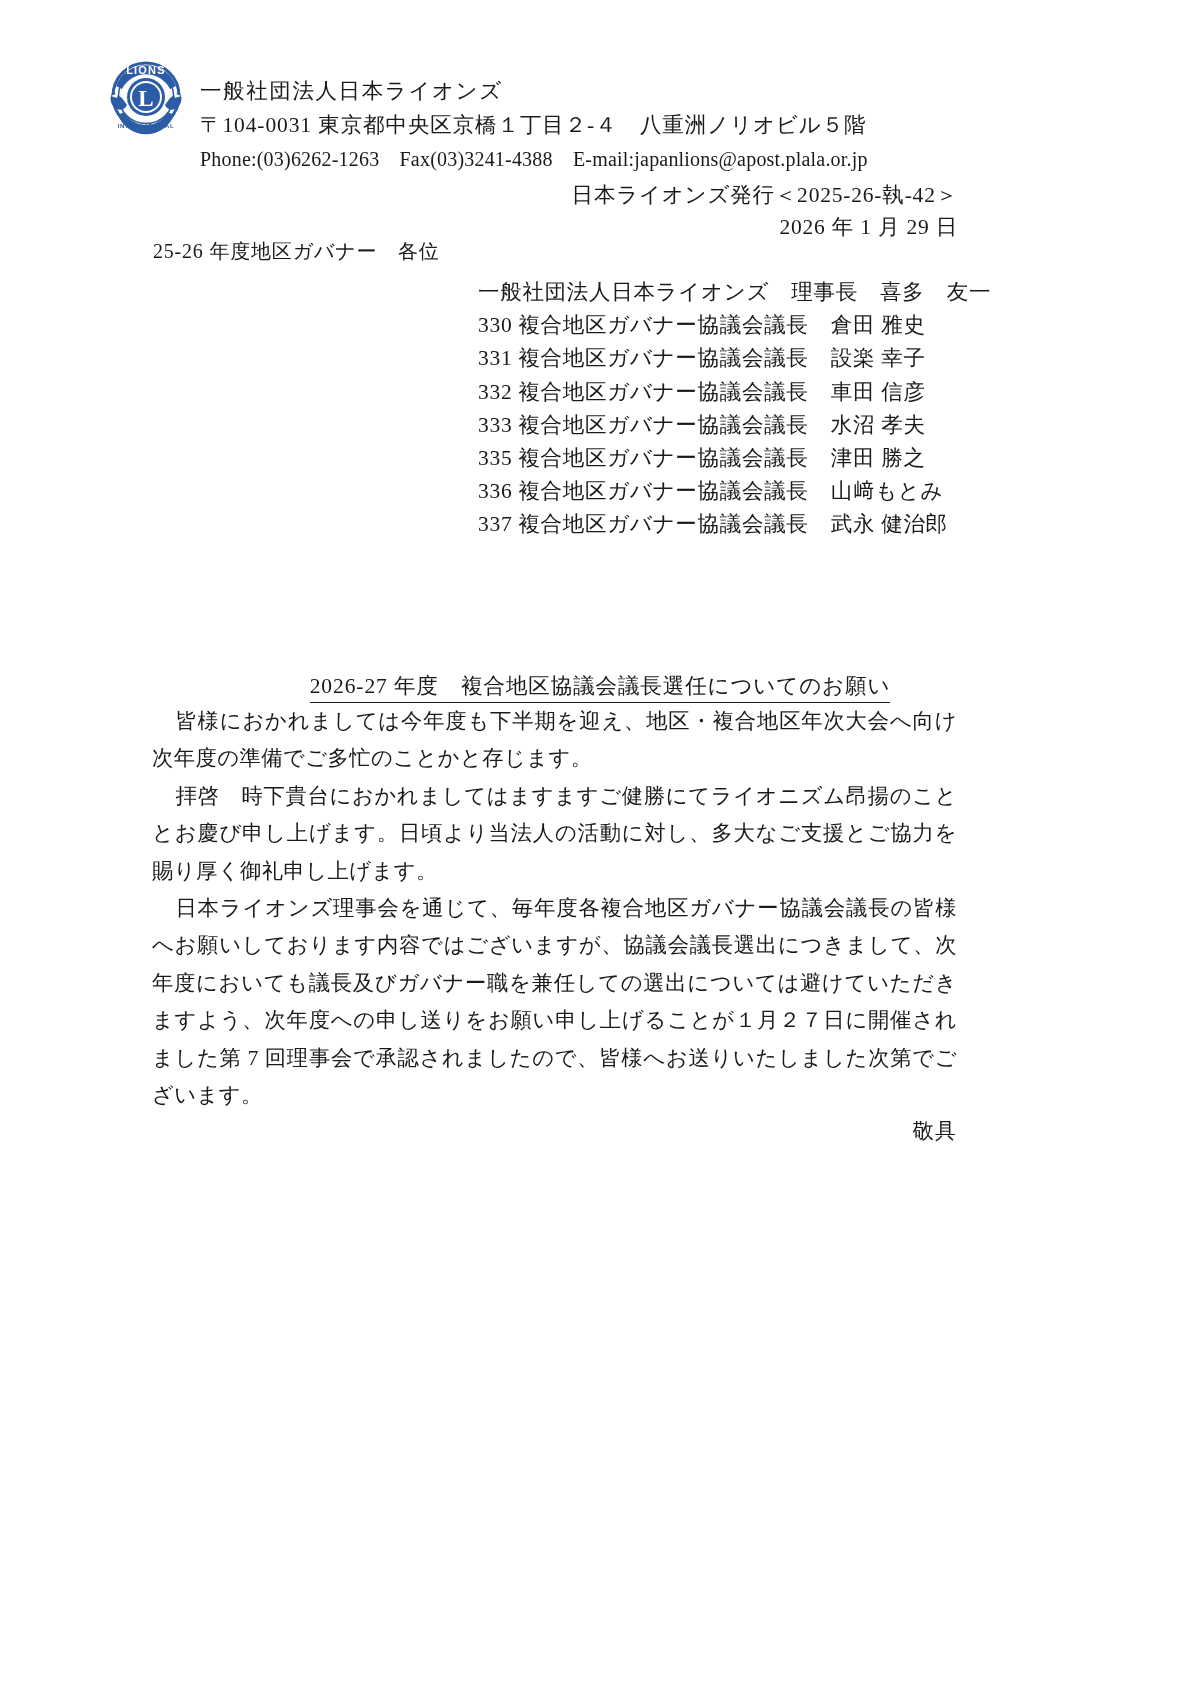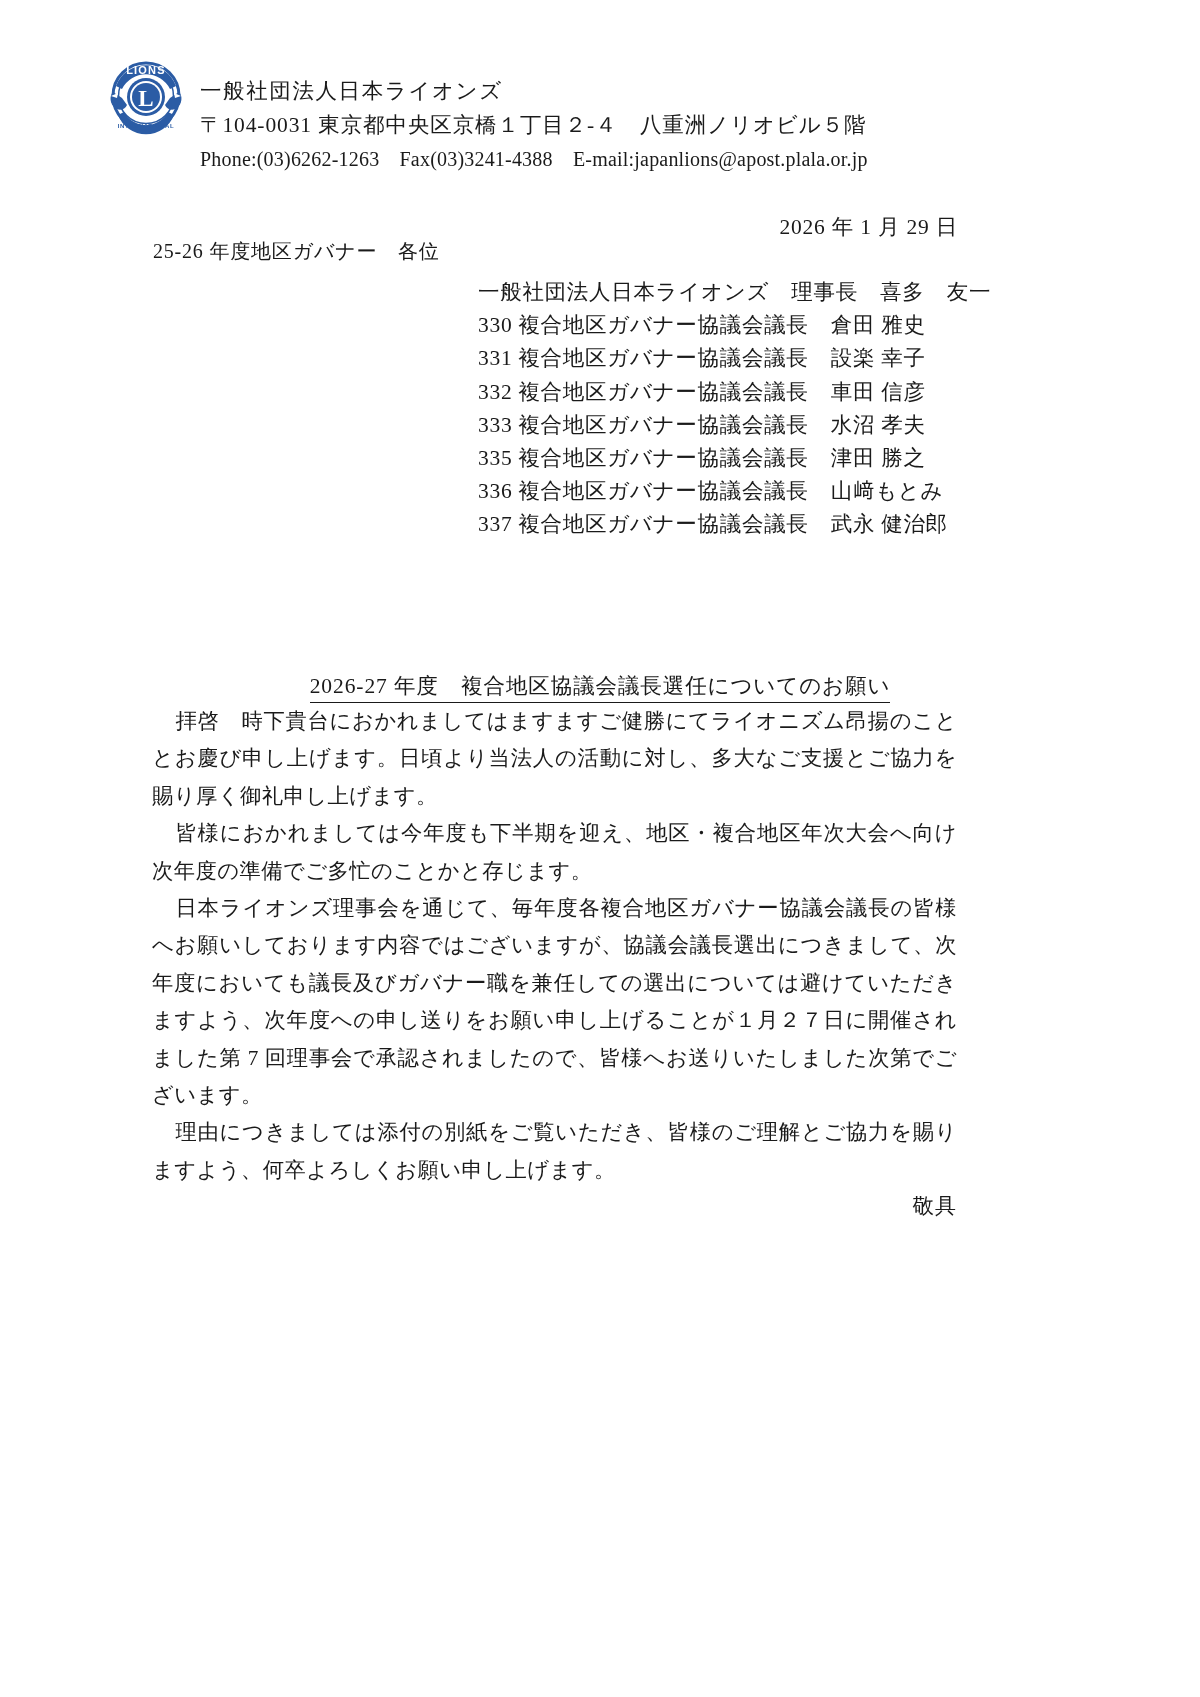--- a/index.html
+++ b/index.html
@@ -168,40 +168,40 @@
         <text x="46" y="76" font-family="'Liberation Sans', sans-serif" font-size="6" font-weight="bold" fill="#2b5ca5" text-anchor="middle" letter-spacing="0.6">INTERNATIONAL</text>
       </svg>
     </div>
     <div class="org-block">
       <div class="org-line jp">一般社団法人日本ライオンズ</div>
       <div class="org-line addr">〒104-0031 東京都中央区京橋１丁目２‐４　八重洲ノリオビル５階</div>
       <div class="org-line contact">Phone:(03)6262-1263　Fax(03)3241-4388　E-mail:japanlions@apost.plala.or.jp</div>
     </div>
   </div>
 
+  <div class="issue-line">日本ライオンズ発行＜2025-26-執-42＞</div>
   <div class="date-line">2026 年 1 月 29 日</div>
 
   <div class="addressee">25-26 年度地区ガバナー　各位</div>
 
   <div class="senders">
     <div class="sender-row">一般社団法人日本ライオンズ　理事長　喜多　友一</div>
     <div class="sender-row">330 複合地区ガバナー協議会議長　倉田 雅史</div>
     <div class="sender-row">331 複合地区ガバナー協議会議長　設楽 幸子</div>
     <div class="sender-row">332 複合地区ガバナー協議会議長　車田 信彦</div>
     <div class="sender-row">333 複合地区ガバナー協議会議長　水沼 孝夫</div>
     <div class="sender-row">335 複合地区ガバナー協議会議長　津田 勝之</div>
     <div class="sender-row">336 複合地区ガバナー協議会議長　山﨑もとみ</div>
     <div class="sender-row">337 複合地区ガバナー協議会議長　武永 健治郎</div>
   </div>
 
   <div class="subject-wrap">
     <span class="subject">2026-27 年度　複合地区協議会議長選任についてのお願い</span>
   </div>
 
   <div class="body-text">
+    <p class="para">皆様におかれましては今年度も下半期を迎え、地区・複合地区年次大会へ向け次年度の準備でご多忙のことかと存じます。</p>
     <p class="para">拝啓　時下貴台におかれましてはますますご健勝にてライオニズム昂揚のこととお慶び申し上げます。日頃より当法人の活動に対し、多大なご支援とご協力を賜り厚く御礼申し上げます。</p>
-    <p class="para">皆様におかれましては今年度も下半期を迎え、地区・複合地区年次大会へ向け次年度の準備でご多忙のことかと存じます。</p>
     <p class="para">日本ライオンズ理事会を通じて、毎年度各複合地区ガバナー協議会議長の皆様へお願いしております内容ではございますが、協議会議長選出につきまして、次年度においても議長及びガバナー職を兼任しての選出については避けていただきますよう、次年度への申し送りをお願い申し上げることが１月２７日に開催されました第 7 回理事会で承認されましたので、皆様へお送りいたしました次第でございます。</p>
-    <p class="para">理由につきましては添付の別紙をご覧いただき、皆様のご理解とご協力を賜りますよう、何卒よろしくお願い申し上げます。</p>
     <div class="closing-abs" style="position:static; width:auto; left:auto; top:auto; margin-top:2px;font-family:Liberation Serif, serif;">敬具</div>
   </div>
 
 </div>
 
 </body></html>

